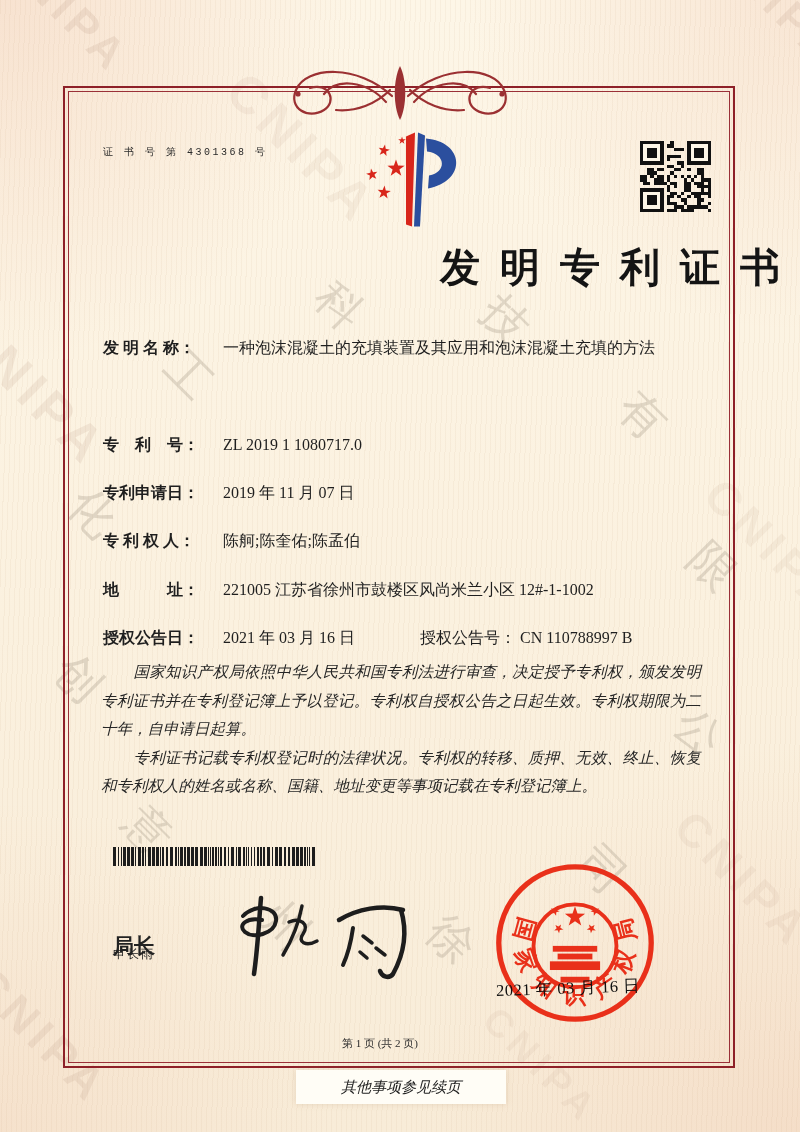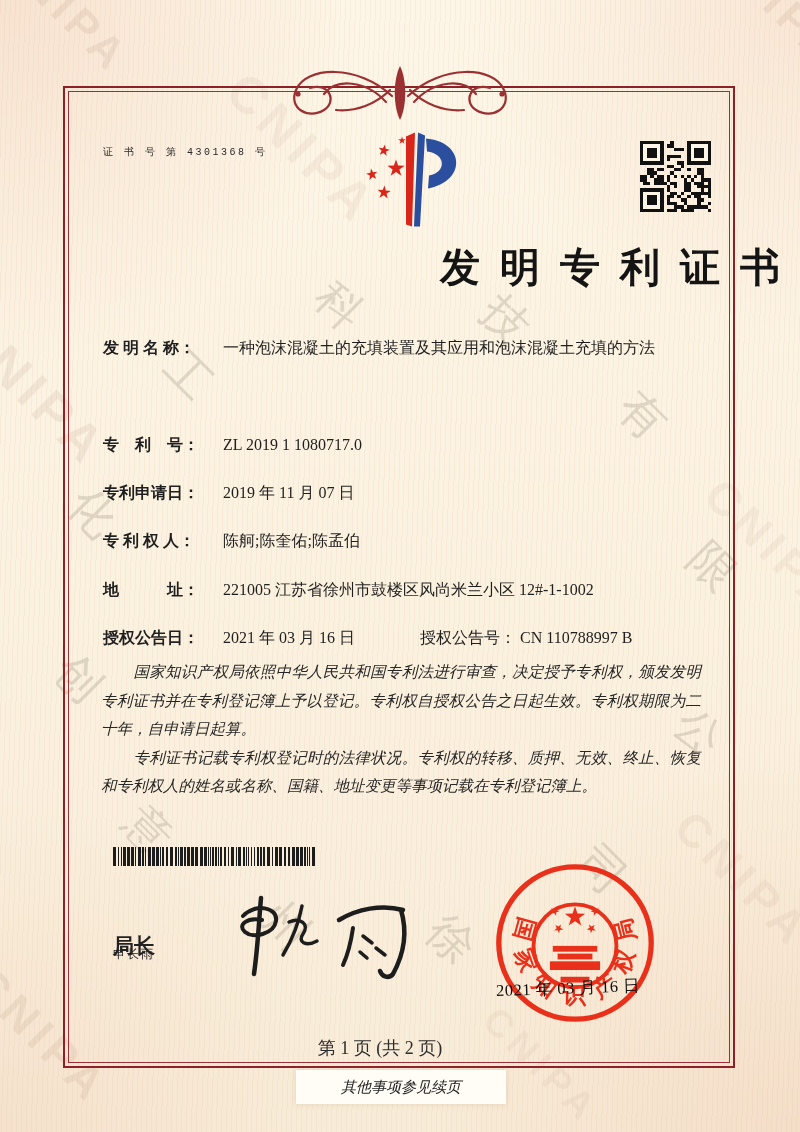--- a/index.html
+++ b/index.html
@@ -40,21 +40,21 @@
   .officer-title{position:absolute;left:113px;top:932px;font-size:21px;color:#222;
         font-family:"Liberation Sans","DejaVu Sans",sans-serif;font-weight:bold;}
   .officer-name{position:absolute;left:113px;top:946px;font-size:12px;color:#222;
         font-family:"Liberation Sans","DejaVu Sans",sans-serif;letter-spacing:2px;}
   .signature{position:absolute;left:225px;top:888px;width:215px;height:97px;}
   .seal{position:absolute;left:493px;top:861px;width:164px;height:164px;z-index:4;
         mix-blend-mode:multiply;opacity:0.95;}
   .seal-date{position:absolute;left:496px;top:977px;width:175px;z-index:5;
         font-size:16.5px;color:#101010;white-space:nowrap;transform:rotate(-2deg);letter-spacing:0.5px;}
   .page-info{position:absolute;left:280px;top:1036px;width:200px;text-align:center;
-        font-size:18px;color:#2d2d2d;}
+        font-size:11px;color:#2d2d2d;}
   .foot-note{position:absolute;left:296px;top:1070px;width:210px;height:34px;
         background:#fffdf6;box-shadow:0 0 6px rgba(180,140,100,0.25);z-index:3;
         text-align:center;line-height:34px;font-size:15px;color:#222;font-style:italic;}
 </style>
 </head>
 <body>
 
 <div class="page">
 
   <div class="decor" id="decor">

